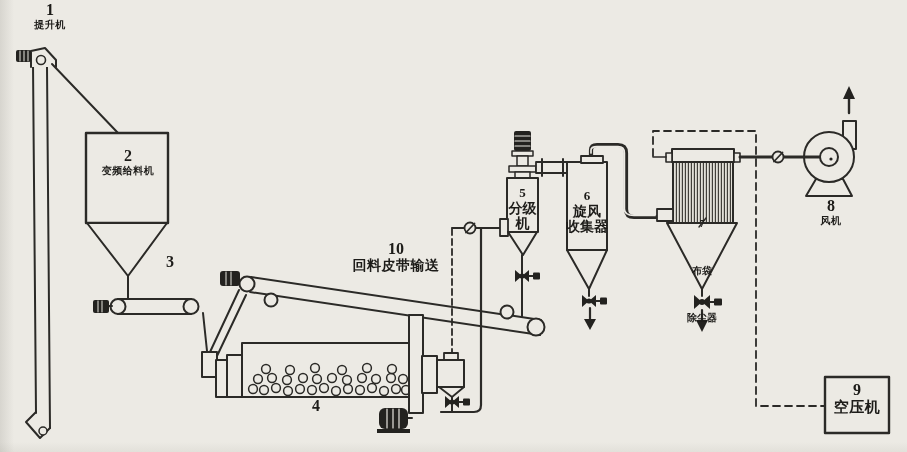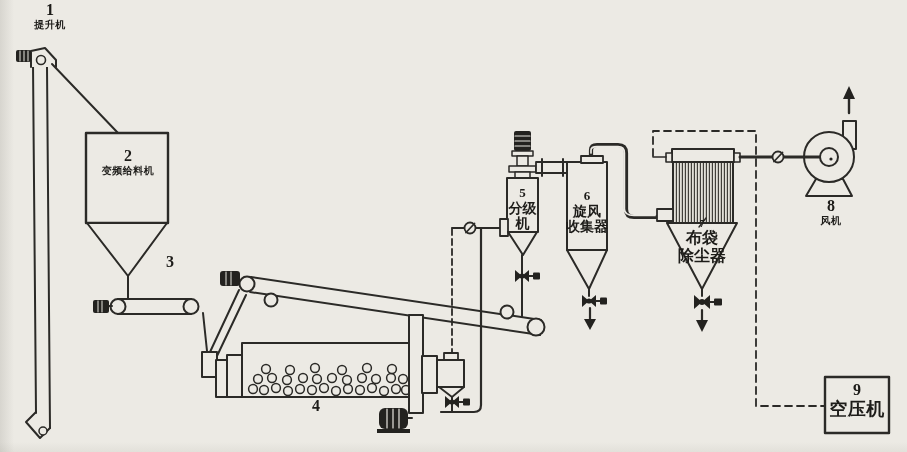--- a/index.html
+++ b/index.html
@@ -13,21 +13,21 @@
   svg{position:absolute;left:0;top:0;}
   .lbl{position:absolute;text-align:center;color:#1d1c19;font-weight:bold;line-height:1.12;}
   .lbl .num{display:block;font-family:"Liberation Serif", serif;}
   .lbl .txt{display:block;font-family:"DejaVu Sans", sans-serif;letter-spacing:0.5px;}
   .big .num{font-size:16px;}
   .big .txt{font-size:10px;}
   .belt-l .txt{font-size:14px;}
   .s56 .num{font-size:13px;}
   .s56 .txt{font-size:14px;letter-spacing:0;}
   .s7 .num{font-size:10px;}
-  .s7 .txt{font-size:16px;letter-spacing:0;}
+  .s7 .txt{font-size:10px;letter-spacing:0;margin-top:36px;}
 </style>
 </head>
 <body>
 
 <div id="stage">
 
 <svg width="907" height="452" viewBox="0 0 907 452">
   <defs>
     <pattern id="bagpattern" width="3" height="6" patternUnits="userSpaceOnUse">
       <rect width="3" height="6" fill="#e2e0d8"></rect>
@@ -295,17 +295,21 @@
   <span class="txt">除尘器</span>
 </div>
 
 <div class="lbl big" style="left:800px;top:197px;width:62px;">
   <span class="num">8</span>
   <span class="txt">风机</span>
 </div>
 
 <div class="lbl big" style="left:829px;top:381px;width:56px;">
   <span class="num">9</span>
-  <span class="txt" style="font-size:18px;text-align:center;">空压机</span>
-</div>
-
+  <span class="txt" style="font-size:15px;text-align:center;">空压机</span>
+</div>
+
+<div class="lbl big belt-l" style="left:341px;top:240px;width:110px;">
+  <span class="num">10</span>
+  <span class="txt">回料皮带输送</span>
+</div>
 
 </div>
 
 </body></html>

